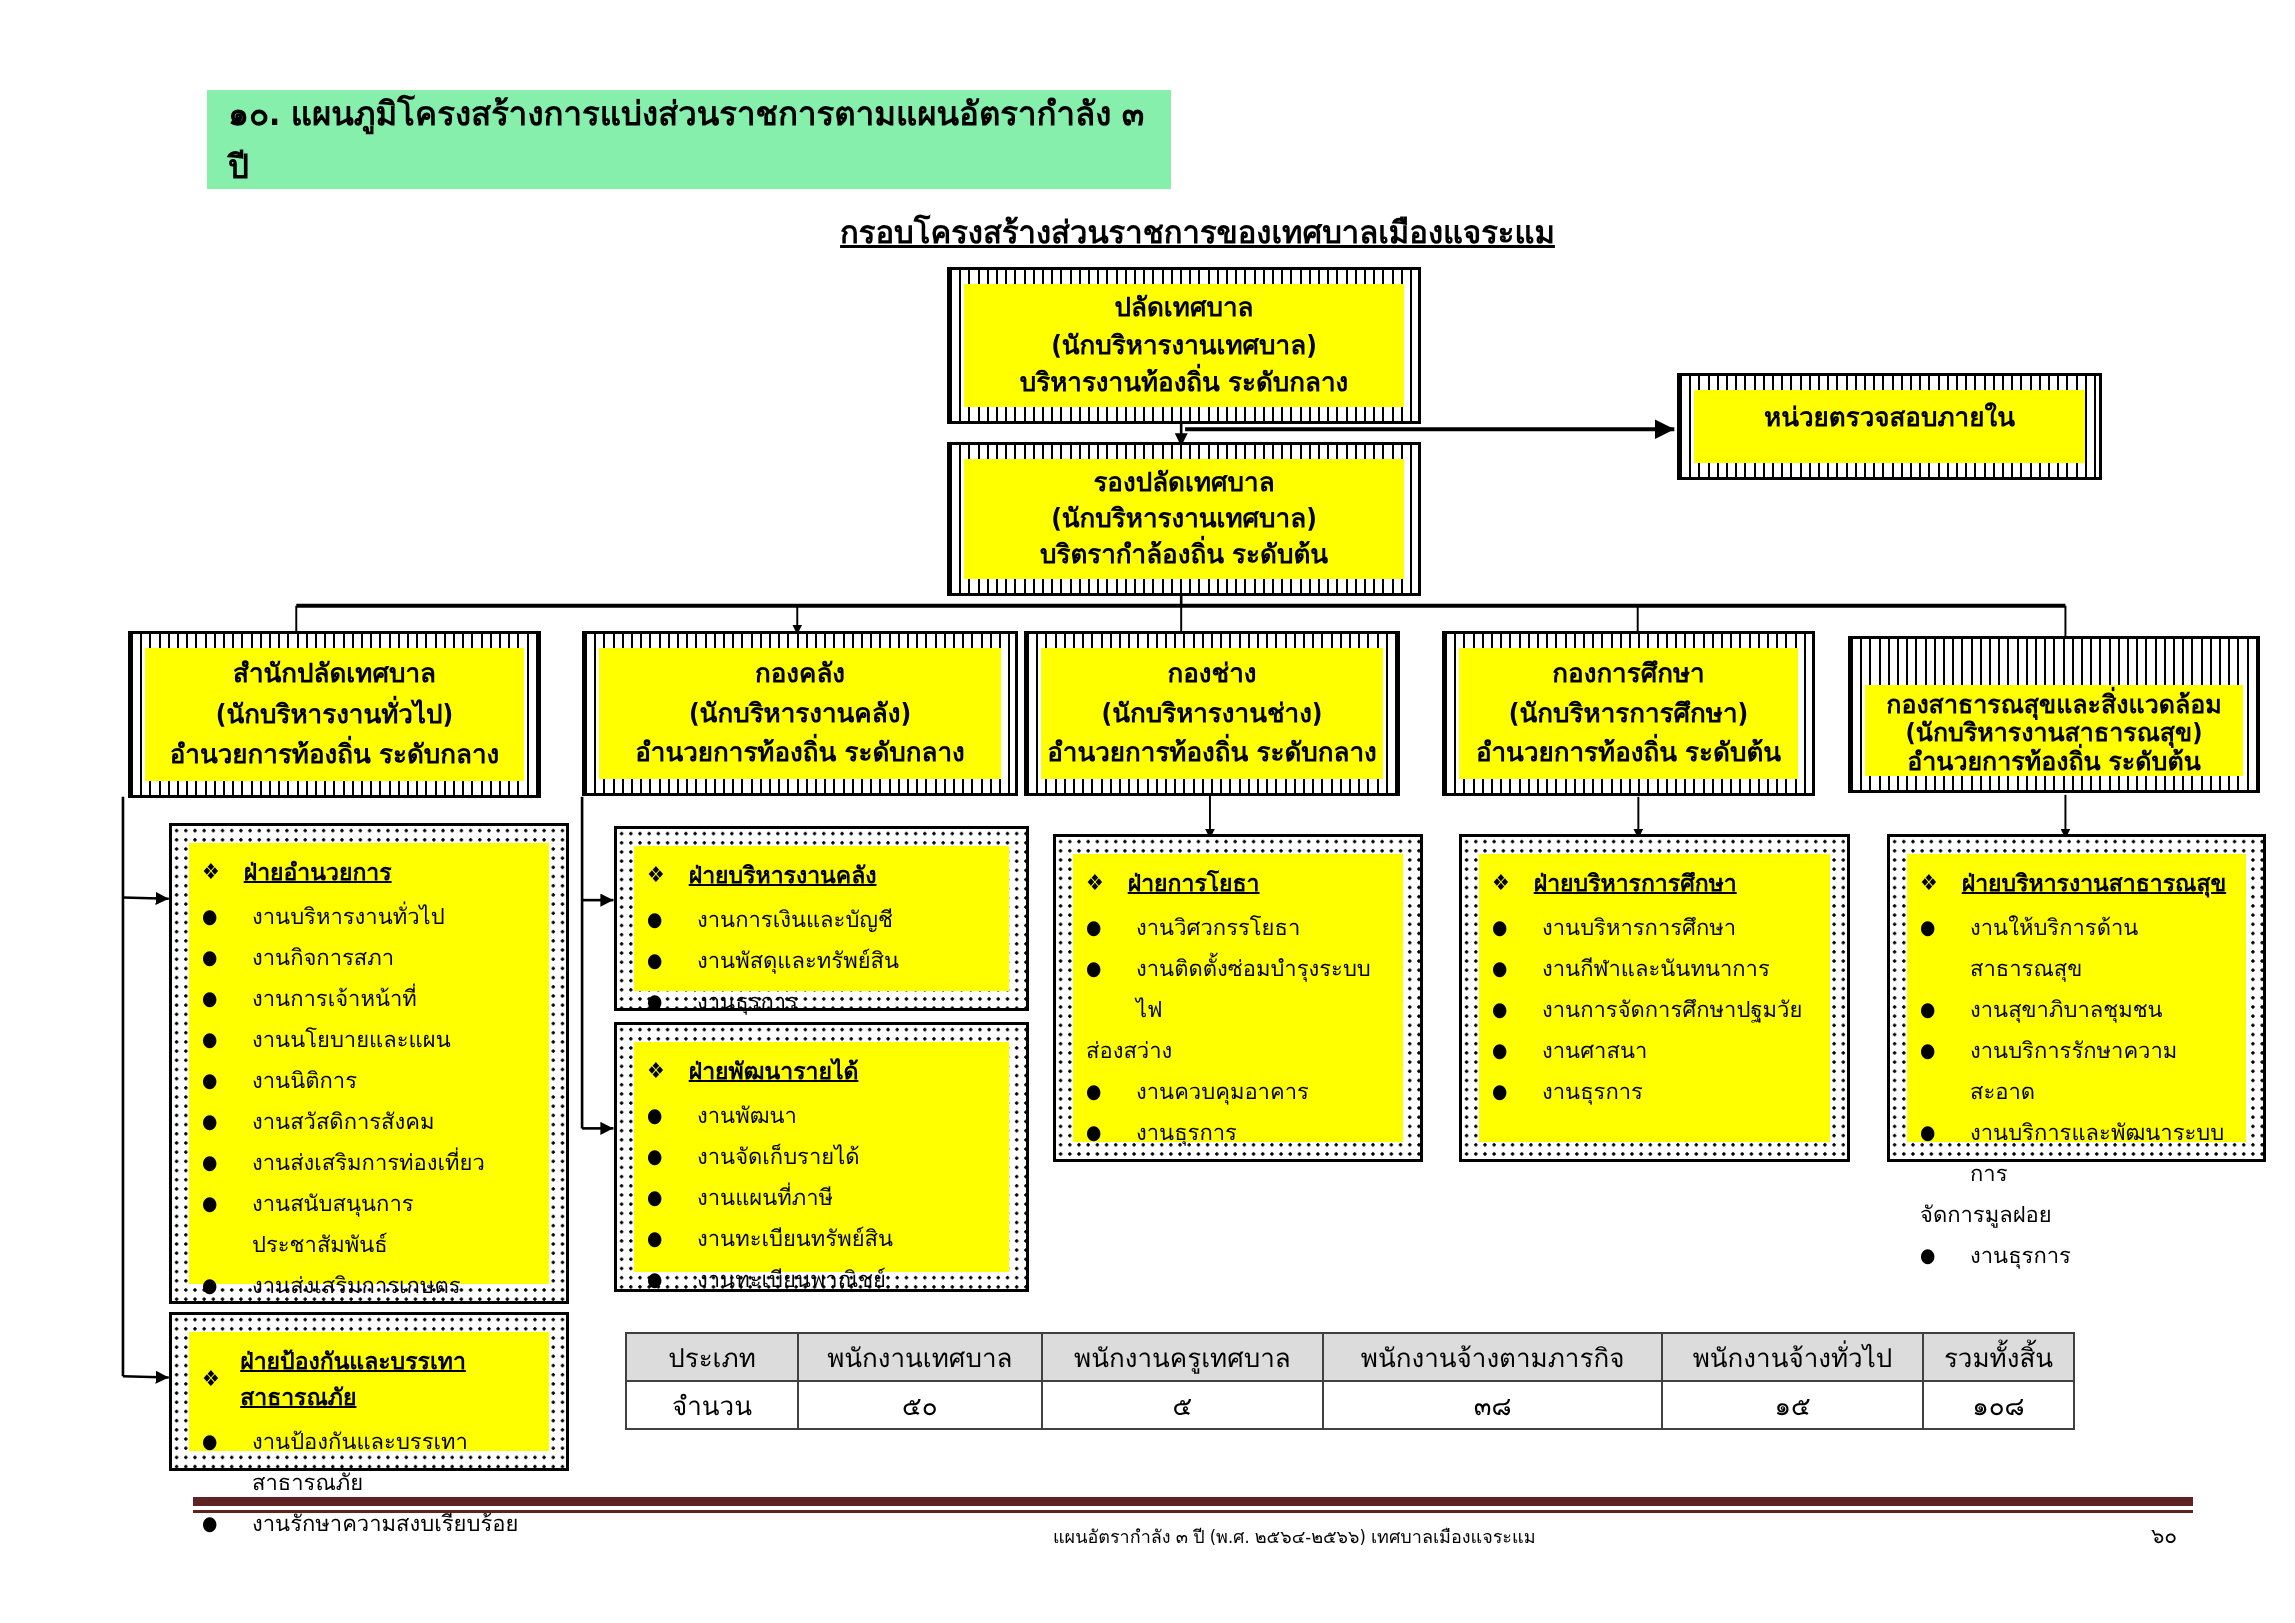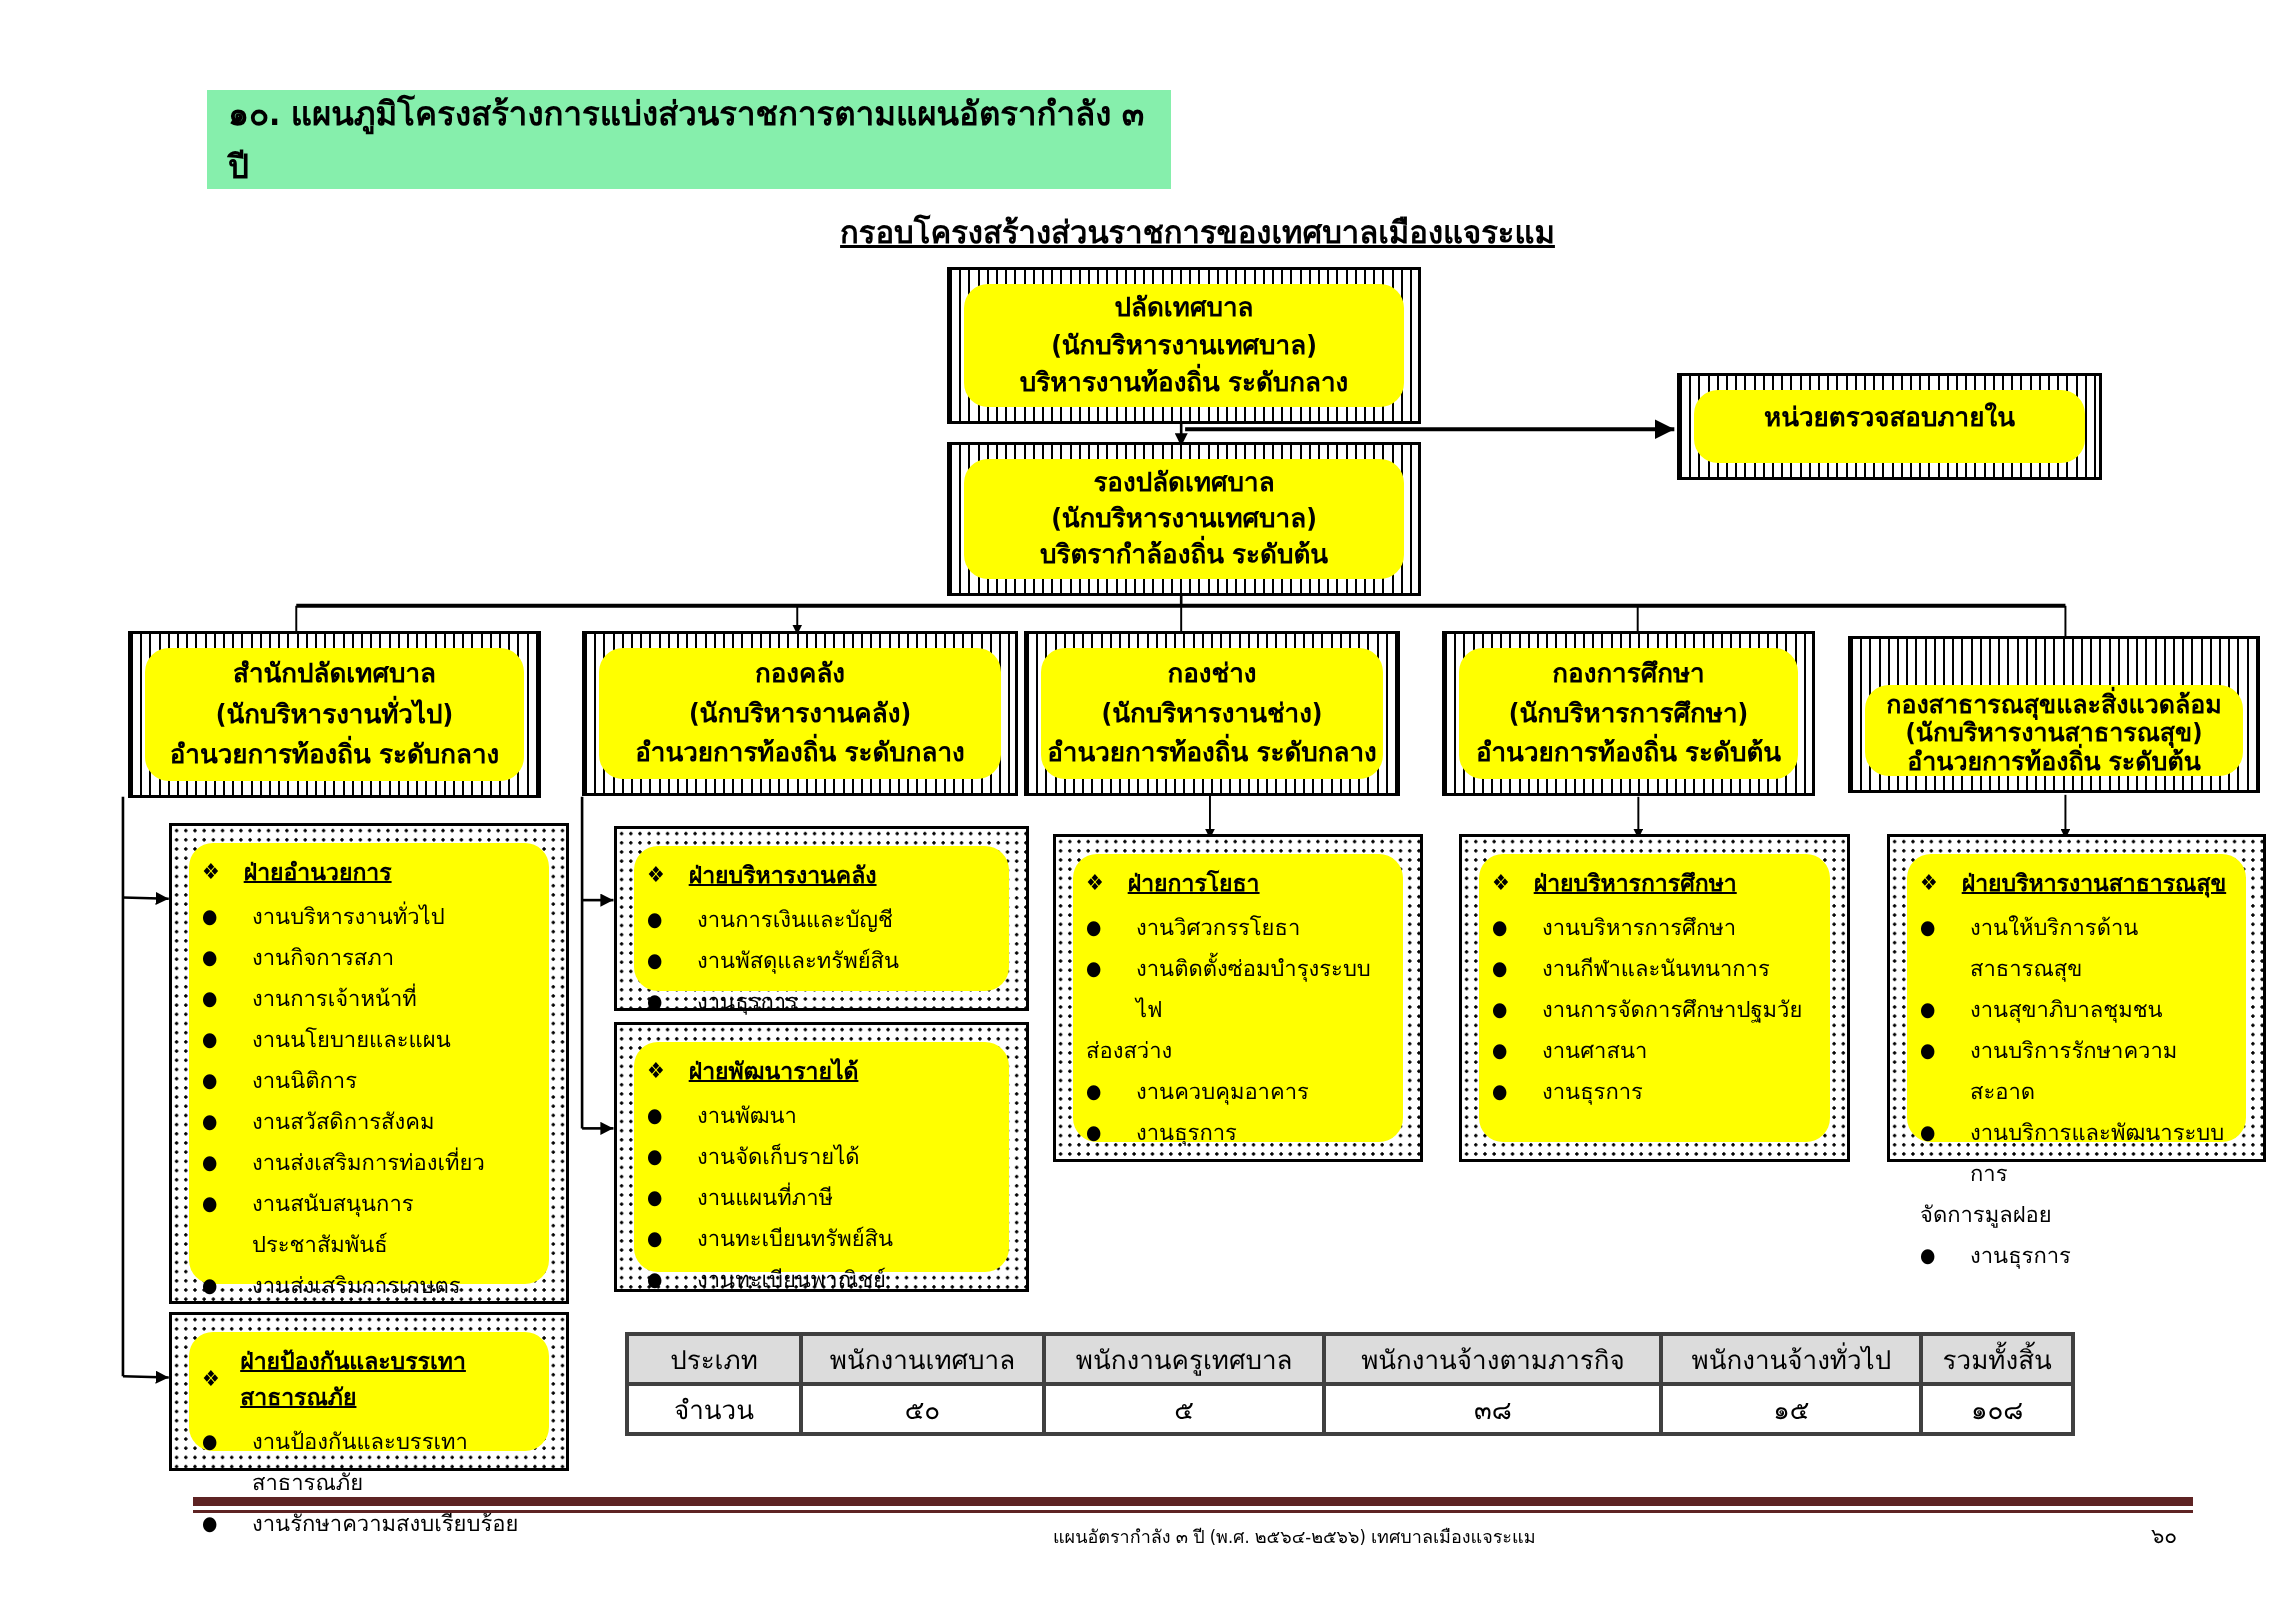--- a/index.html
+++ b/index.html
@@ -13,40 +13,40 @@
   .subtitle { left:831px; top:207px; width:733px; text-align:center;
               font-size:31px; font-weight:bold; text-decoration:underline; text-decoration-thickness:3.3px;
               font-family:"DejaVu Sans Condensed","DejaVu Sans",sans-serif; }
 
   
   .frame { position:absolute; box-sizing:border-box; border:3.3px solid #000;
            background-color:#fff;
            background-image: radial-gradient(#000 1.4px, transparent 1.7px);
            background-size:9.2px 9.2px; }
   .frame.vert { background-image: repeating-linear-gradient(90deg, #000 0 2px, transparent 2px 9.2px); background-size:auto; }
-  .frame .inner { position:absolute; background:#ffff00; box-sizing:border-box;border-radius:24px; }
+  .frame .inner { position:absolute; background:#ffff00; box-sizing:border-box; }
   .frame.vert .inner { left:14.4px; top:14.4px; right:14.4px; bottom:14.4px; }
   .frame.vert::before { content:""; position:absolute; left:0; right:0; top:0; height:14.4px; background:#fff;
            background-image: repeating-linear-gradient(90deg, #000 0 2px, transparent 2px 9.2px); }
 
   .box-title { display:flex; flex-direction:column; justify-content:space-around; align-items:center;
                text-align:center; font-weight:bold; font-size:26px; line-height:1.15;
                font-family:"DejaVu Sans Condensed","DejaVu Sans",sans-serif; padding:5.2px 2.6px; }
 
   .list-inner { left:17px; top:17px; right:17px; bottom:17px; padding:10.5px 13px; font-size:22px;
                 font-family:"DejaVu Sans Condensed","DejaVu Sans",sans-serif; }
   .list-head { display:flex; align-items:center; font-weight:bold; font-size:23px; margin-bottom:6.5px; }
   .list-head .diamond { width:26px; font-size:22px; margin-right:15.7px; }
   .list-head .lbl { text-decoration:underline; text-decoration-thickness:2px; }
   .list-item { display:flex; align-items:flex-start; line-height:41px; }
   .list-item .bullet { width:50px; flex:none; font-size:19.6px; }
 
   table.staff { position:absolute; left:625px; top:1332px; width:1450px; border-collapse:collapse;
                 font-family:"DejaVu Sans Condensed","DejaVu Sans",sans-serif; font-size:26px; }
-  table.staff td, table.staff th { border:4px solid #404040; text-align:center; height:46px; padding:0 6.5px; }
+  table.staff td, table.staff th { border:2px solid #404040; text-align:center; height:46px; padding:0 6.5px; }
   table.staff th { background:#dcdcdc; font-weight:normal; }
   table.staff td { background:#fff; }
 
   .footer-rule1 { left:193px; top:1497px; width:2000px; height:8.5px; background:#5e2323; }
   .footer-rule2 { left:193px; top:1510px; width:2000px; height:3.3px; background:#5e2323; }
   .footer-text { left:1053px; top:1522px; font-size:18px; font-family:"DejaVu Sans Condensed","DejaVu Sans",sans-serif;text-align:right; }
   .page-num { left:2151px; top:1519px; font-size:21px; font-family:"DejaVu Sans Condensed","DejaVu Sans",sans-serif; }
 
   svg.connectors { position:absolute; left:0; top:0; }
 </style>

